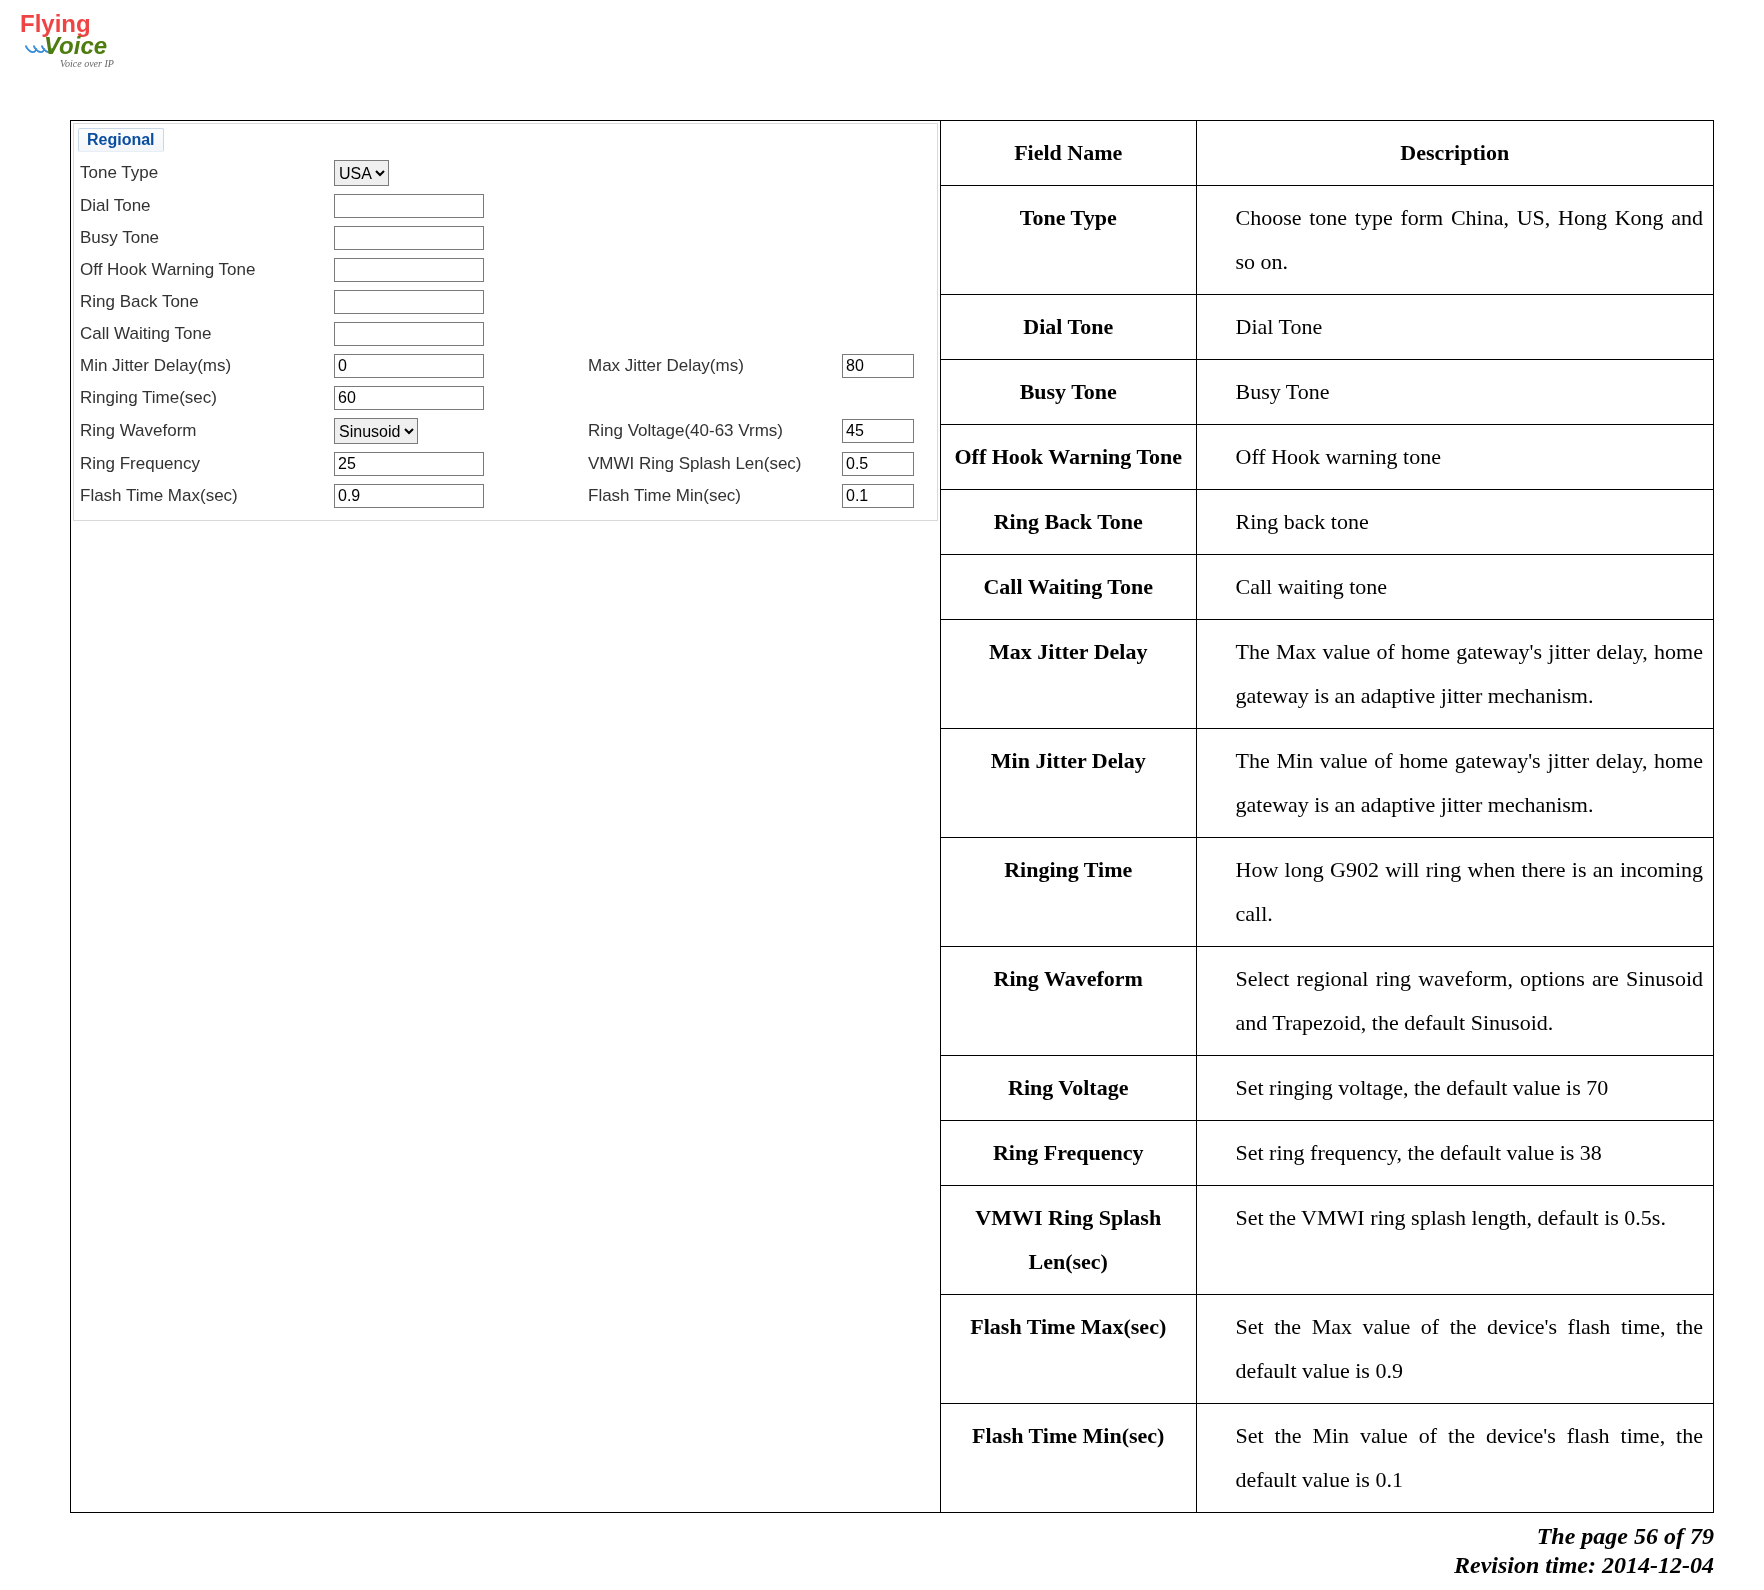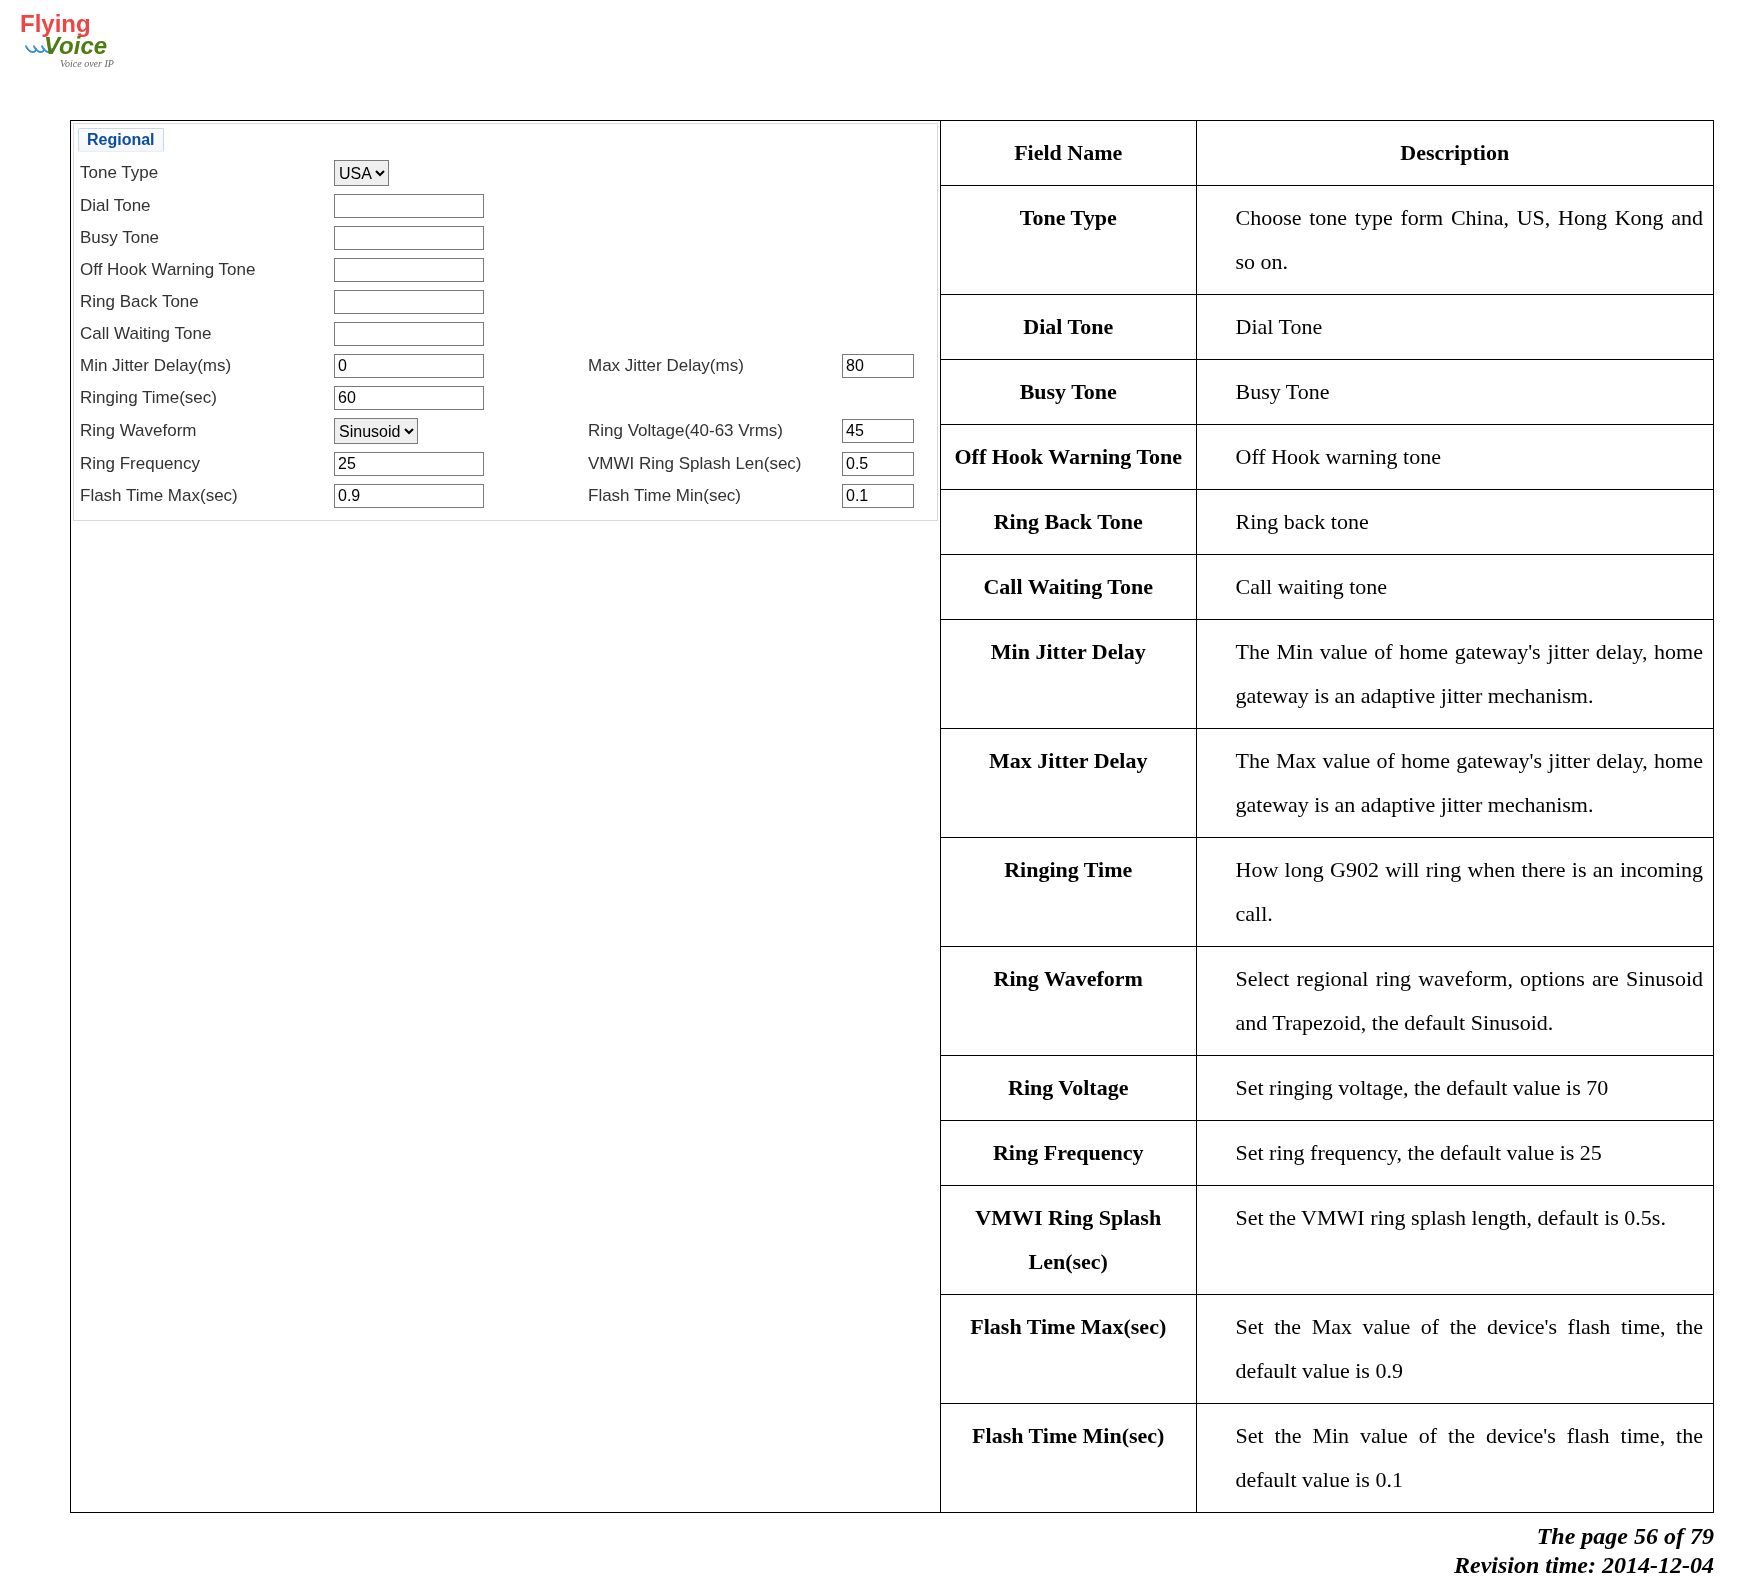--- a/index.html
+++ b/index.html
@@ -247,42 +247,42 @@
             </tr>
             <tr>
               <td>Ring Back Tone</td>
               <td class="desc-text">Ring back tone</td>
             </tr>
             <tr>
               <td>Call Waiting Tone</td>
               <td class="desc-text">Call waiting tone</td>
             </tr>
             <tr>
+              <td>Max Jitter Delay</td>
+              <td class="desc-text">The Max value of home gateway's jitter delay, home gateway is an adaptive jitter mechanism.</td>
+            </tr>
+            <tr>
               <td>Min Jitter Delay</td>
               <td class="desc-text">The Min value of home gateway's jitter delay, home gateway is an adaptive jitter mechanism.</td>
             </tr>
             <tr>
-              <td>Max Jitter Delay</td>
-              <td class="desc-text">The Max value of home gateway's jitter delay, home gateway is an adaptive jitter mechanism.</td>
-            </tr>
-            <tr>
               <td>Ringing Time</td>
               <td class="desc-text">How long G902 will ring when there is an incoming call.</td>
             </tr>
             <tr>
               <td>Ring Waveform</td>
               <td class="desc-text">Select regional ring waveform, options are Sinusoid and Trapezoid, the default Sinusoid.</td>
             </tr>
             <tr>
               <td>Ring Voltage</td>
               <td class="desc-text">Set ringing voltage, the default value is 70</td>
             </tr>
             <tr>
               <td>Ring Frequency</td>
-              <td class="desc-text">Set ring frequency, the default value is 25</td>
+              <td class="desc-text">Set ring frequency, the default value is 38</td>
             </tr>
             <tr>
               <td>VMWI Ring Splash Len(sec)</td>
               <td class="desc-text">Set the VMWI ring splash length, default is 0.5s.</td>
             </tr>
             <tr>
               <td>Flash Time Max(sec)</td>
               <td class="desc-text">Set the Max value of the device's flash time, the default value is 0.9</td>
             </tr>
             <tr>

